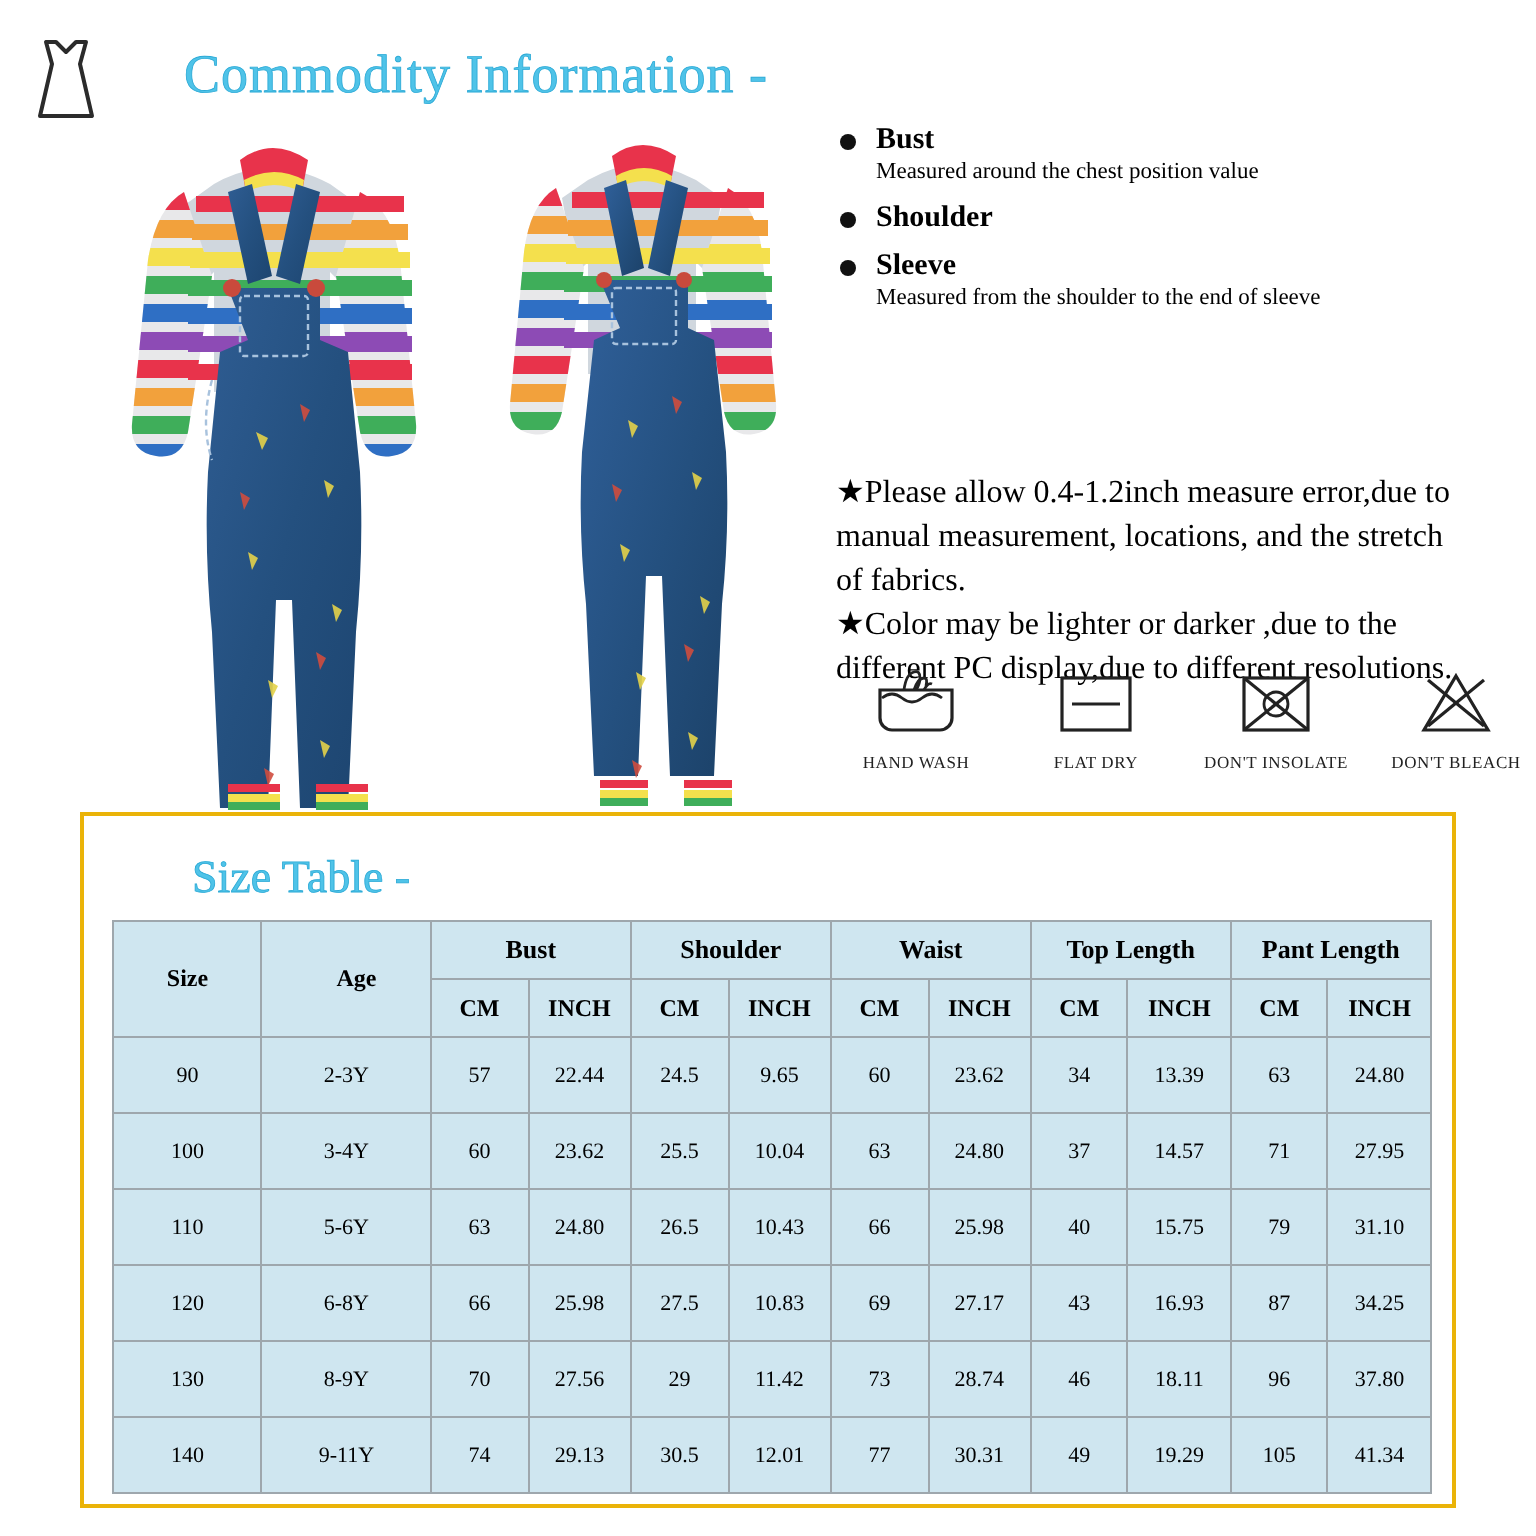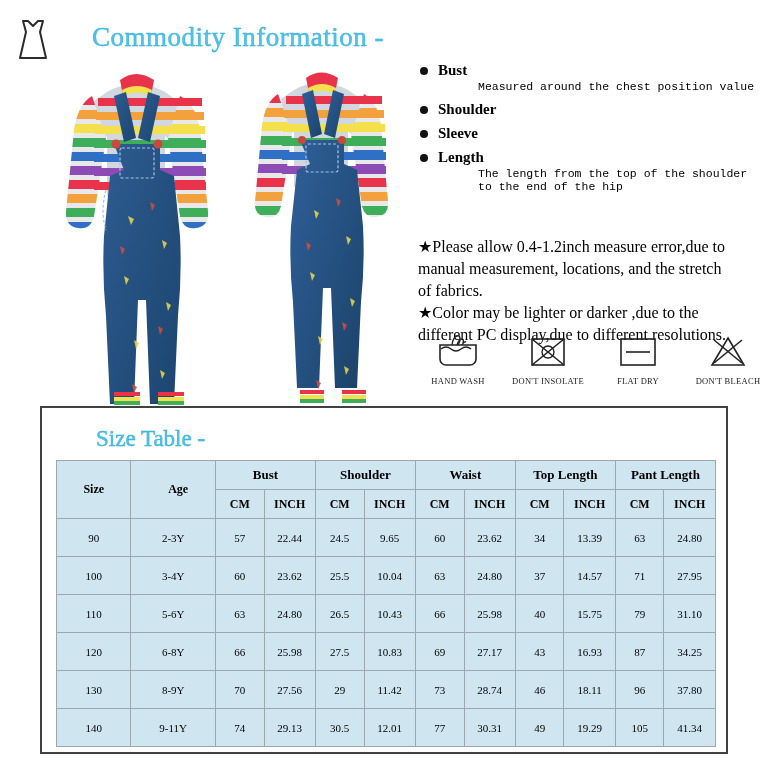--- a/index.html
+++ b/index.html
@@ -40,22 +40,22 @@
   .m-item{margin-bottom:7px;position:relative;padding-left:20px;}
   .m-bullet{
     position:absolute;left:2px;top:5px;width:8px;height:8px;border-radius:50%;
     background:#111;
   }
   .m-title{
     font-family:"Liberation Serif", serif;
     font-weight:bold;font-size:15px;color:#000;line-height:17px;
   }
   .m-desc{
-    font-family:Liberation Mono, monospace;
-    font-size:11.5px;color:#000;line-height:13.5px;margin-top:1px;margin-left:40px;
+    font-family:Liberation Serif, serif;
+    font-size:11.5px;color:#000;line-height:13.5px;margin-top:1px;
   }
   .notes{
     position:absolute;left:418px;top:236px;width:340px;
   }
   .note-line{
     font-family:"Liberation Serif", serif;
     font-size:16px;color:#000;line-height:22px;
   }
   
   .care{
@@ -64,21 +64,21 @@
   }
   .care-item{width:80px;text-align:center;}
   .care-glyph{height:44px;display:flex;align-items:center;justify-content:center;}
   .care-label{
     font-family:Liberation Serif, serif;
     font-size:8.5px;color:#222;letter-spacing:0.3px;margin-top:2px;
   }
   
   .table-block{
     position:absolute;left:40px;top:406px;width:688px;height:348px;
-    border:2px solid #404040;background:#ffffff;box-sizing:border-box;
+    border:2px solid #eab308;background:#ffffff;box-sizing:border-box;
   }
   .table-title{
     position:absolute;left:54px;top:18px;
     font-family:"Liberation Serif", serif;
     font-size:23px;color:#4fc3e8;
     -webkit-text-stroke:0.4px #2aa9d6;
   }
   table{
     position:absolute;left:14px;top:52px;
     width:660px;
@@ -316,27 +316,23 @@
   </div>
 
   <div class="m-item">
     <span class="m-bullet"></span>
     <div class="m-title">Shoulder</div>
   </div>
 
   <div class="m-item">
     <span class="m-bullet"></span>
     <div class="m-title">Sleeve</div>
-  </div>
-
-  <div class="m-item">
-    <span class="m-bullet"></span>
-    <div class="m-title">Length</div>
-    <div class="m-desc">The length from the top of the shoulder to the end of the hip</div>
-  </div>
+    <div class="m-desc">Measured from the shoulder to the end of sleeve</div>
+  </div>
+
 </div>
 
 <div class="notes">
   <div class="note-line">★Please allow 0.4-1.2inch measure error,due to</div>
   <div class="note-line">manual measurement, locations, and the stretch</div>
   <div class="note-line">of fabrics.</div>
   <div class="note-line">★Color may be lighter or darker ,due to the</div>
   <div class="note-line">different PC display,due to different resolutions.</div>
 </div>
 
@@ -351,37 +347,37 @@
         <path d="M21 12 q2 -6 5 -6 q2 0 1 4" fill="none" stroke="#222" stroke-width="1.4"></path>
         <path d="M26 12 q2 -4 4 -3" fill="none" stroke="#222" stroke-width="1.4"></path>
       </svg>
     </div>
     <div class="care-label">HAND WASH</div>
   </div>
 
   <div class="care-item">
     <div class="care-glyph">
       <svg width="42" height="36" viewBox="0 0 42 36">
+        <rect x="4" y="5" width="34" height="26" fill="none" stroke="#222" stroke-width="1.6"></rect>
+        <line x1="9" y1="18" x2="33" y2="18" stroke="#222" stroke-width="1.6"></line>
+      </svg>
+    </div>
+    <div class="care-label">FLAT DRY</div>
+  </div>
+
+  <div class="care-item">
+    <div class="care-glyph">
+      <svg width="42" height="36" viewBox="0 0 42 36">
         <rect x="5" y="5" width="32" height="26" fill="none" stroke="#222" stroke-width="1.6"></rect>
         <circle cx="21" cy="18" r="6" fill="none" stroke="#222" stroke-width="1.4"></circle>
         <line x1="5" y1="5" x2="37" y2="31" stroke="#222" stroke-width="1.6"></line>
         <line x1="37" y1="5" x2="5" y2="31" stroke="#222" stroke-width="1.6"></line>
       </svg>
     </div>
     <div class="care-label">DON'T INSOLATE</div>
-  </div>
-
-  <div class="care-item">
-    <div class="care-glyph">
-      <svg width="42" height="36" viewBox="0 0 42 36">
-        <rect x="4" y="5" width="34" height="26" fill="none" stroke="#222" stroke-width="1.6"></rect>
-        <line x1="9" y1="18" x2="33" y2="18" stroke="#222" stroke-width="1.6"></line>
-      </svg>
-    </div>
-    <div class="care-label">FLAT DRY</div>
   </div>
 
   <div class="care-item">
     <div class="care-glyph">
       <svg width="42" height="36" viewBox="0 0 42 36">
         <path d="M21 4 L37 31 H5 Z" fill="none" stroke="#222" stroke-width="1.6"></path>
         <line x1="7" y1="6" x2="35" y2="29" stroke="#222" stroke-width="1.6"></line>
         <line x1="35" y1="6" x2="7" y2="29" stroke="#222" stroke-width="1.6"></line>
       </svg>
     </div>

